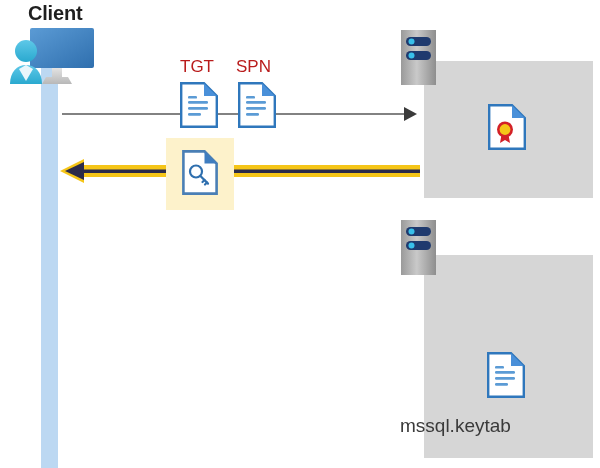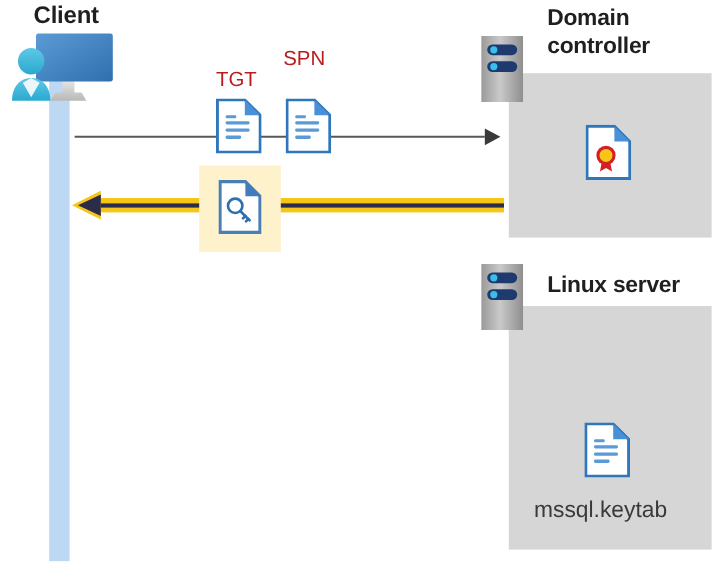--- a/index.html
+++ b/index.html
@@ -88,28 +88,28 @@
   #spn-doc { left: 238px; top: 82px; }
   #key-doc { left: 182px; top: 150px; width: 36px; height: 45px; }
   #cert-doc { left: 488px; top: 104px; width: 38px; height: 46px; }
   #keytab-doc { left: 487px; top: 352px; width: 38px; height: 46px; }
 
   .doc-label {
     font-size: 17px;
     color: #b91c1c;
   }
   #tgt-label { left: 180px; top: 57px; }
-  #spn-label { left: 236px; top: 39px; }
+  #spn-label { left: 236px; top: 57px; }
 
   #sql-icon { left: 483px; top: 279px; width: 47px; height: 52px; }
 
   #keytab-label {
-    left: 416px; top: 415px;
+    left: 400px; top: 415px;
     width: 169px;
-    text-align: center;
+    text-align: left;
     font-size: 19px;
     color: #3a3a3a;
   }
 </style>
 </head>
 <body>
 
 <div id="canvas">
 
   <div class="abs panel" id="dc-panel"></div>
@@ -244,38 +244,33 @@
         </linearGradient>
       </defs>
       <rect x="0" y="0" width="35" height="55" fill="url(#srvGrad2)"></rect>
       <rect x="5" y="7" width="25" height="9" rx="4.5" fill="#1f3a6e"></rect>
       <circle cx="10.5" cy="11.5" r="3" fill="#38c0ea"></circle>
       <rect x="5" y="21" width="25" height="9" rx="4.5" fill="#1f3a6e"></rect>
       <circle cx="10.5" cy="25.5" r="3" fill="#38c0ea"></circle>
     </svg>
   </div>
 
-  <div class="abs title" id="dc-title">
-    <div>Domain</div>
-    <div>controller</div>
-  </div>
 
   <div class="abs" id="cert-doc">
     <svg width="38" height="46" viewBox="0 0 38 46" xmlns="http://www.w3.org/2000/svg">
       <path d="M1.2 1.2 H24 L36.8 14 V44.8 H1.2 Z" fill="#ffffff" stroke="#2f77bc" stroke-width="2.4"></path>
       <path d="M24 1.2 L36.8 14 H24 Z" fill="#4a90d9"></path>
 
       <path d="M14 28 l-2 11 l5 -3 l5 3 l-2 -11 z" fill="#d32027"></path>
 
       <circle cx="17" cy="25.5" r="8" fill="#d32027"></circle>
       <circle cx="17" cy="25.5" r="5.4" fill="#f5c518"></circle>
     </svg>
   </div>
 
-  <div class="abs title" id="linux-title">Linux server</div>
 
 
   <div class="abs" id="keytab-doc">
     <svg width="38" height="46" viewBox="0 0 38 46" xmlns="http://www.w3.org/2000/svg">
       <path d="M1.2 1.2 H24 L36.8 14 V44.8 H1.2 Z" fill="#ffffff" stroke="#2f77bc" stroke-width="2.4"></path>
       <path d="M24 1.2 L36.8 14 H24 Z" fill="#4a90d9"></path>
       <g fill="#5b9bd5">
         <rect x="8" y="19" width="20" height="2.8" rx="1.2"></rect>
         <rect x="8" y="25" width="20" height="2.8" rx="1.2"></rect>
         <rect x="8" y="31" width="13" height="2.8" rx="1.2"></rect>

